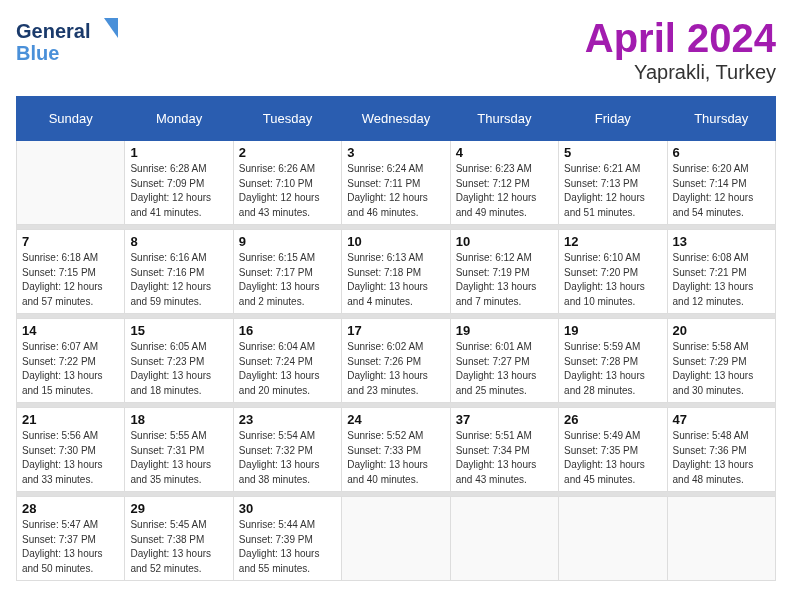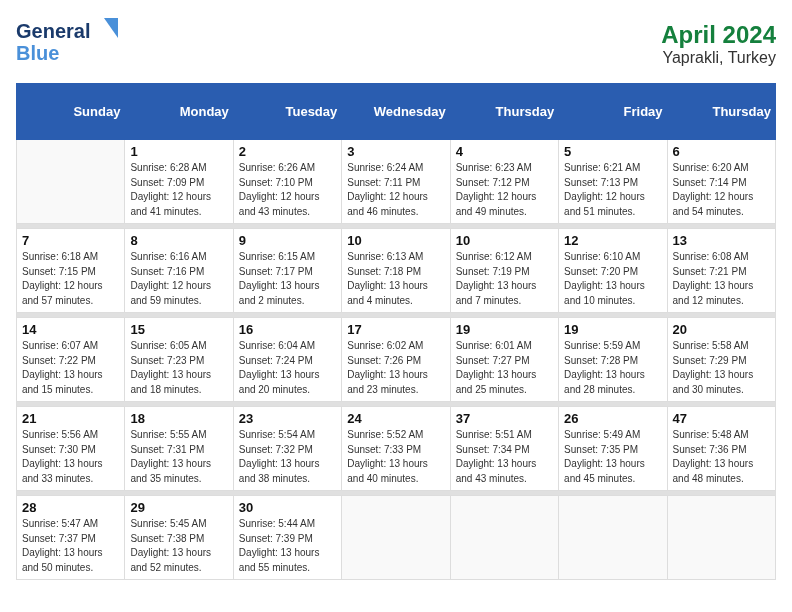--- a/index.html
+++ b/index.html
@@ -6,50 +6,50 @@
     body {
       font-family: Arial, sans-serif;
       background: #fff;
       width: 792px;
       min-height: 612px;
       padding: 16px;
     }
     .header {
       display: flex;
       justify-content: space-between;
-      align-items: center;
+      align-items: flex-start;
       margin-bottom: 12px;
     }
     .title-block {
       text-align: right;
     }
     .title-block .month-year {
-      font-size: 24px;
+      font-size: 40px;
       font-weight: bold;
-      color: #15803d;
+      color: #a21caf;
     }
     .title-block .location {
-      font-size: 16px;
+      font-size: 20px;
       color: #333;
     }
     .calendar-table {
       width: 100%;
       border-collapse: collapse;
       font-size: 11px;
     }
     .calendar-table thead tr {
       background-color: #2a5db0;
       color: #fff;
     }
     .calendar-table thead th {
-      padding: 20px 4px;
+      padding: 14px 4px;
       font-size: 13px;
-      font-weight: bold;
+      font-weight: normal;
       border: 1px solid #2a5db0;
-      text-align: right;
+      text-align: center;
     }
     .calendar-table tbody tr {
       border-bottom: 1px solid #ccc;
     }
     .calendar-table tbody td {
       vertical-align: top;
       padding: 4px 5px;
       border: 1px solid #ddd;
       min-width: 100px;
       min-height: 80px;

